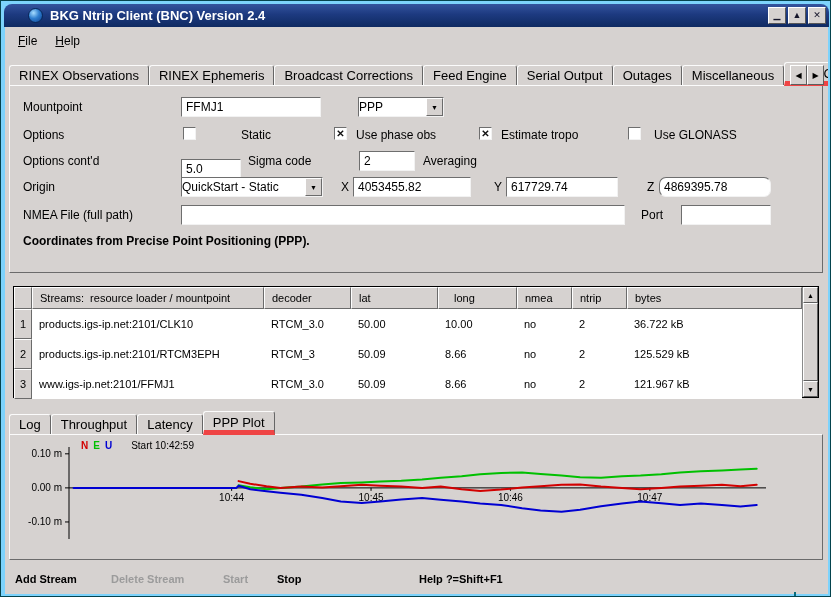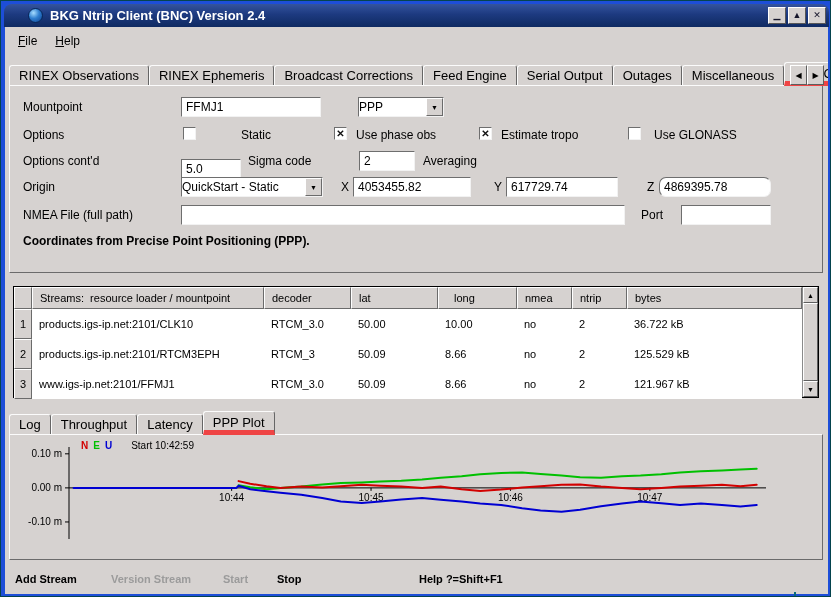--- a/index.html
+++ b/index.html
@@ -1,18 +1,18 @@
 <!DOCTYPE html>
 <html><head>
 <meta charset="utf-8">
 <style>
   *{margin:0;padding:0;box-sizing:border-box;}
   html,body{width:831px;height:597px;}
   body{font-family:"Liberation Sans",sans-serif;background:#fff;}
-  .window{position:relative;width:831px;height:597px;background:#1d4ed8;border:1px solid #05434d;overflow:hidden;}
+  .window{position:relative;width:831px;height:597px;background:#7dd3fc;border:1px solid #05434d;overflow:hidden;}
   .titlebar{position:absolute;left:3px;top:3px;width:825px;height:23px;
     background:linear-gradient(180deg,#34549e 0%,#1d3a80 45%,#0f2a61 100%);
     border-top-left-radius:8px;border-top-right-radius:8px;display:flex;align-items:center;}
   .app-icon{width:15px;height:15px;border-radius:50%;margin-left:24px;flex:0 0 auto;
     background:radial-gradient(circle at 35% 30%,#a5dcff 0%,#2f7fd0 45%,#0b3f8f 100%);border:1px solid #07275a;}
   .title-text{color:#fff;font-weight:bold;font-size:13px;margin-left:7px;white-space:nowrap;}
   .winbtns{margin-left:auto;display:flex;gap:2px;margin-right:3px;}
   .wbtn{width:18px;height:17px;background:#d6d2d0;border:1px solid;border-color:#ffffff #565656 #565656 #ffffff;
     display:flex;align-items:center;justify-content:center;font-size:9px;line-height:1;color:#15152a;cursor:default;}
   .client{position:absolute;left:4px;top:26px;width:823px;height:567px;background:#d6d2d0;overflow:hidden;}
@@ -236,20 +236,20 @@
         <line x1="485.43333333333334" y1="50.8888888888889" x2="485.43333333333334" y2="53.8888888888889" stroke="#000"></line>
         <text x="485.43333333333334" y="63.8888888888889" text-anchor="middle" font-size="10" fill="#000">10:46</text>
         <line x1="624.8333333333334" y1="50.8888888888889" x2="624.8333333333334" y2="53.8888888888889" stroke="#000"></line>
         <text x="624.8333333333334" y="63.8888888888889" text-anchor="middle" font-size="10" fill="#000">10:47</text>
         <polyline points="213.6,48.2 225.2,50.2 241.5,52.3 255.4,50.9 276.3,49.5 297.2,47.5 315.8,46.1 336.7,45.4 355.3,44.4 376.2,43.7 397.1,42.4 415.7,40.7 436.6,39.3 455.2,37.3 476.1,35.9 497.1,35.6 515.6,36.9 536.5,38.6 555.1,40.3 576.0,40.7 597.0,39.3 615.5,38.6 636.4,37.3 655.0,35.6 675.9,34.2 696.9,33.5 715.4,32.5 731.7,31.8" fill="none" stroke="#00c000" stroke-width="2" stroke-linejoin="round" stroke-linecap="round"></polyline>
         <polyline points="213.6,44.1 225.2,46.8 241.5,49.2 255.4,50.9 276.3,49.5 297.2,50.5 315.8,49.2 336.7,47.8 355.3,48.8 376.2,49.5 397.1,50.9 415.7,49.5 436.6,52.3 455.2,54.0 476.1,52.6 497.1,50.5 515.6,49.2 536.5,47.8 555.1,47.5 576.0,49.5 597.0,50.9 615.5,52.3 636.4,50.9 655.0,49.5 675.9,48.8 696.9,47.8 715.4,49.2 731.7,47.8" fill="none" stroke="#d20000" stroke-width="2" stroke-linejoin="round" stroke-linecap="round"></polyline>
         <polyline points="48.6,50.9 211.3,50.9 213.6,48.8 225.2,52.3 241.5,54.3 255.4,55.7 276.3,57.7 297.2,61.1 315.8,64.5 336.7,65.9 355.3,64.5 376.2,62.5 397.1,61.1 415.7,62.8 436.6,64.5 455.2,66.6 476.1,67.9 497.1,71.3 515.6,73.4 536.5,74.7 555.1,72.7 576.0,69.3 597.0,66.6 615.5,64.5 636.4,66.2 655.0,67.9 675.9,66.6 696.9,67.9 715.4,69.6 731.7,67.9" fill="none" stroke="#0000d2" stroke-width="2" stroke-linejoin="round" stroke-linecap="round"></polyline>
       </svg>
 
     <span class="action" style="left:10px;">Add Stream</span>
-    <span class="action disabled" style="left:106px;">Version Stream</span>
+    <span class="action disabled" style="left:106px;">Delete Stream</span>
     <span class="action disabled" style="left:218px;">Start</span>
     <span class="action" style="left:272px;">Stop</span>
     <span class="action" style="left:414px;">Help ?=Shift+F1</span>
 
   </div>
   <div class="grip-notch"></div>
 </div>
 
 </body></html>

